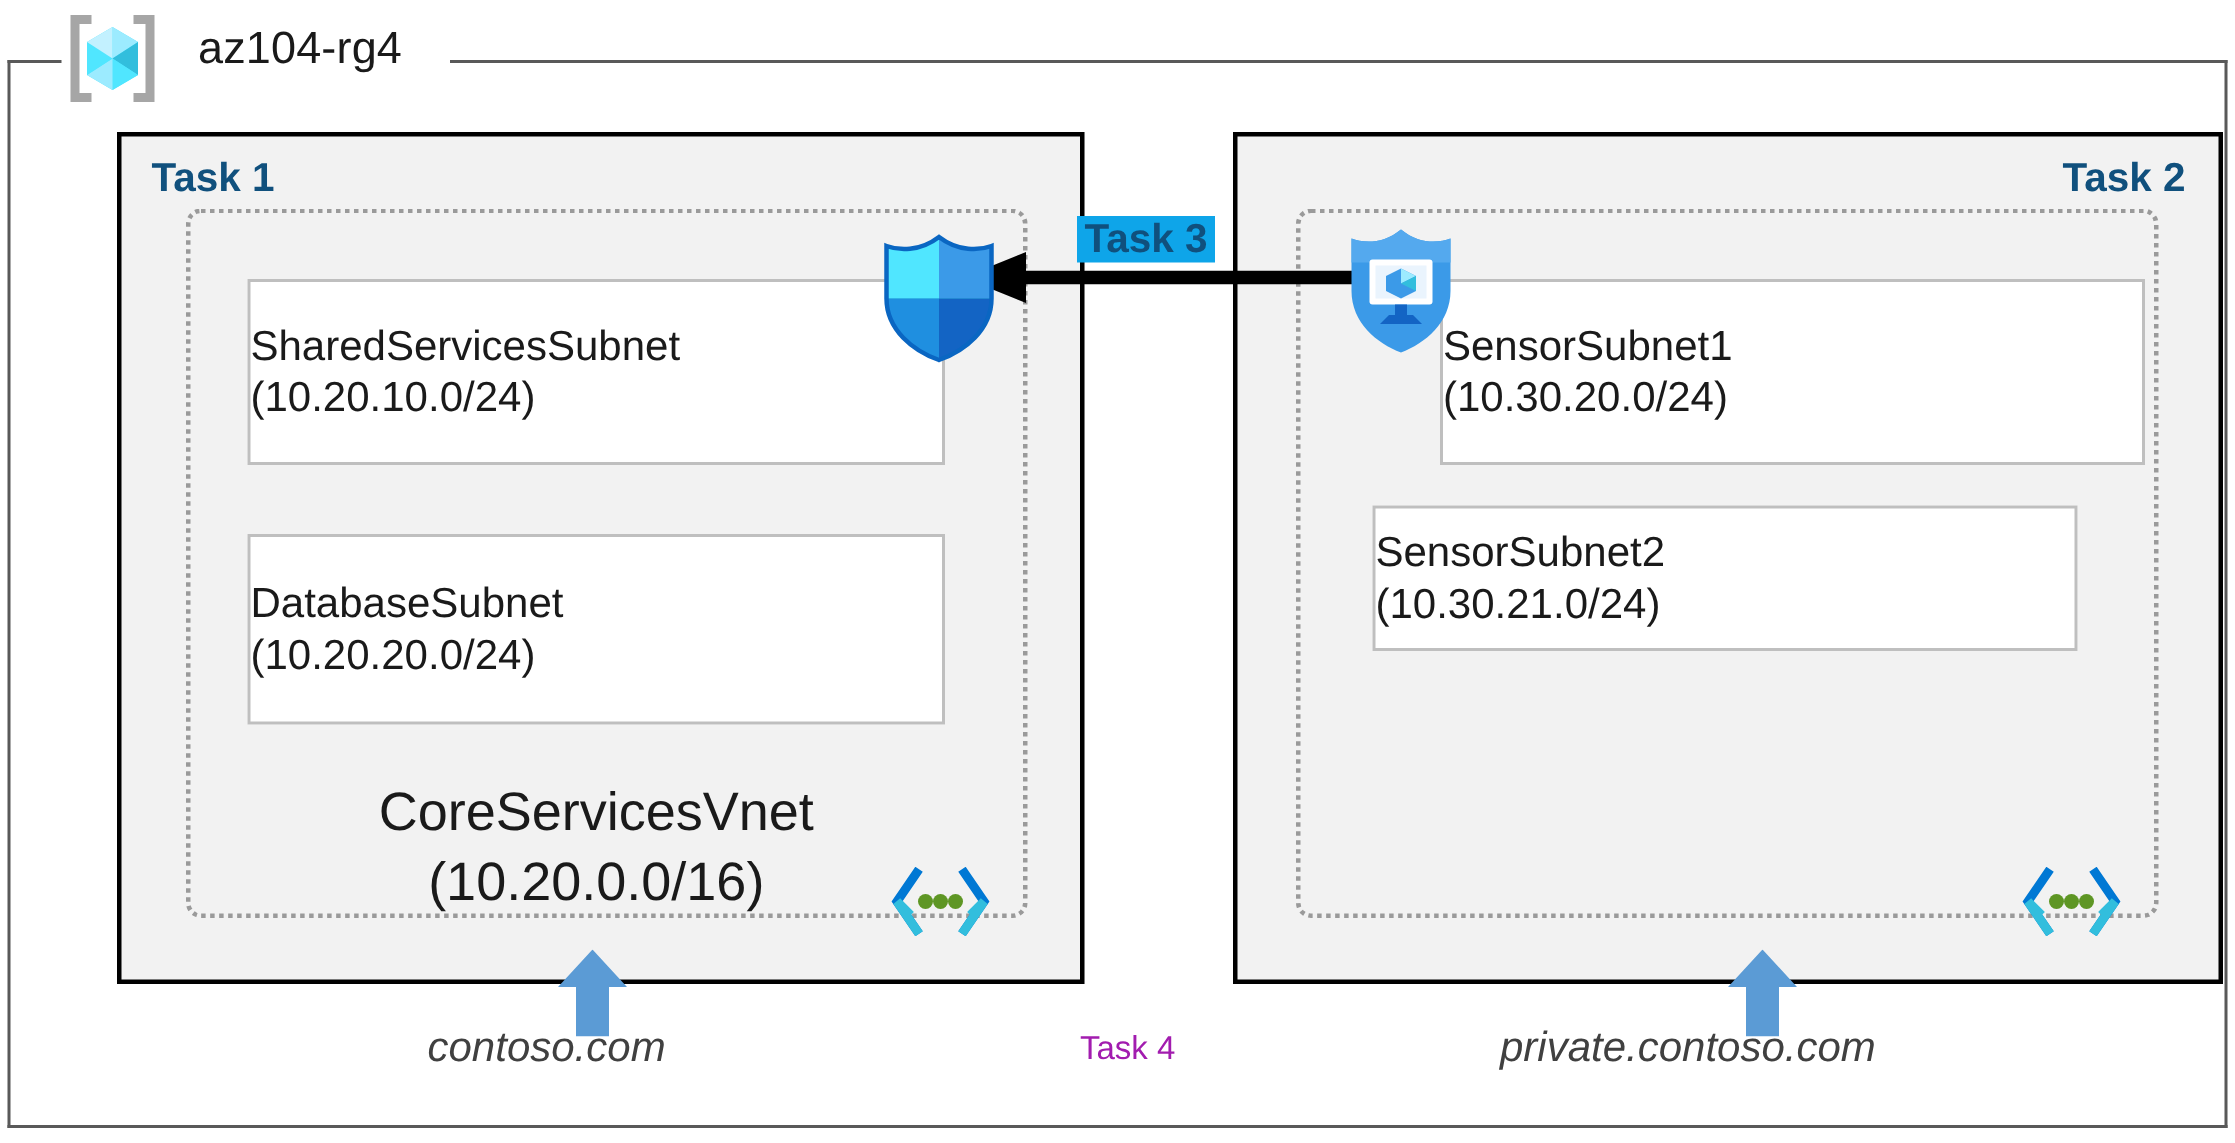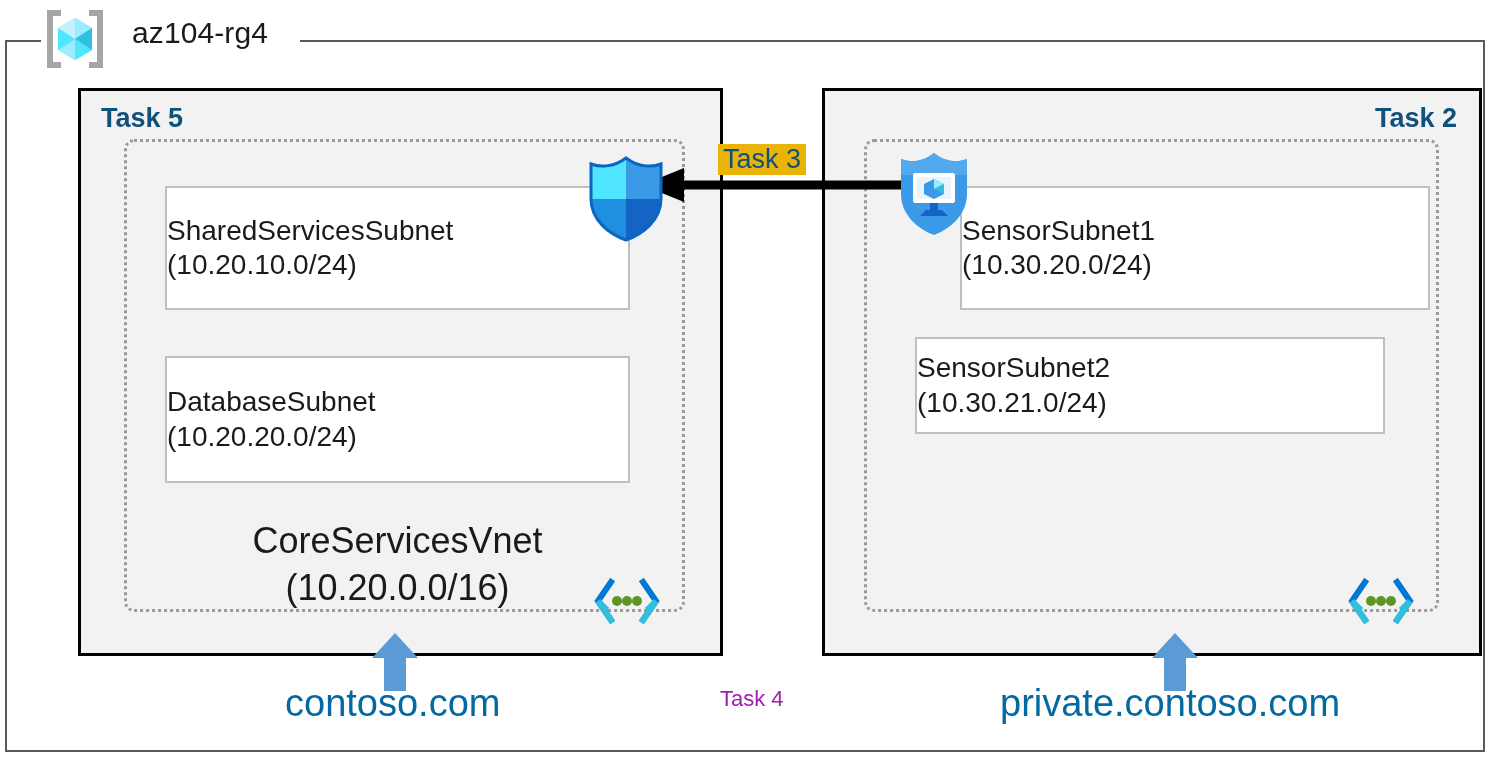--- a/index.html
+++ b/index.html
@@ -83,37 +83,37 @@
   #vnet2-icon { left: 1348px; top: 578px; }
 
   
   #nsg-shield { position: absolute; left: 585px; top: 155px; width: 82px; height: 88px; }
   #vm-shield  { position: absolute; left: 896px; top: 150px; width: 76px; height: 88px; }
 
   
   #task3-arrow { position: absolute; left: 640px; top: 165px; width: 275px; height: 40px; }
   #task3-title {
     position: absolute; left: 718px; top: 144px;
-    font-size: 27px; font-weight: normal; color: #10507d;
-    background: #eab308; padding: 0 5px; white-space: nowrap;
+    font-size: 27px; font-weight: bold; color: #10507d;
+    background: #0ea5e9; padding: 0 5px; white-space: nowrap;
   }
 
   
   #task4-title {
     position: absolute; left: 720px; top: 686px;
     font-size: 22px; font-weight: normal; color: #a21caf; white-space: nowrap;
   }
 
   
   .up-arrow { position: absolute; width: 46px; height: 58px; }
   #dns1-arrow { left: 372px;  top: 633px; }
   #dns2-arrow { left: 1152px; top: 633px; }
 
   .domain-label {
-    position: absolute; font-size: 38px; color: #0369a1; white-space: nowrap;
+    position: absolute; font-size: 28px; color: #404040; white-space: nowrap; font-style: italic;
   }
   #dns1-label { left: 285px;  top: 682px; }
   #dns2-label { left: 1000px; top: 682px; }
 </style>
 </head>
 <body>
 
 <div id="canvas">
 
   <div class="rg-frame-left"></div>
@@ -131,21 +131,21 @@
       <polygon points="31,31 48,20 48,42" fill="#32bedd"></polygon>
       <polygon points="31,31 48,42 31,52" fill="#50e6ff"></polygon>
       <polygon points="31,31 31,52 14,42" fill="#9cebff"></polygon>
       <polygon points="31,31 14,42 14,20" fill="#50e6ff"></polygon>
       <polygon points="31,31 14,20 31,10" fill="#c3f1ff"></polygon>
     </svg>
   </div>
   <div class="rg-label">az104-rg4</div>
 
   <div class="task-panel" id="task1-panel">
-    <div class="task-title" id="task1-title">Task 5</div>
+    <div class="task-title" id="task1-title">Task 1</div>
   </div>
 
   <div class="vnet-box" id="vnet1-box"></div>
 
   <div class="subnet-box" id="subnet-1a">
     <div class="subnet-name">SharedServicesSubnet</div>
     <div class="subnet-cidr">(10.20.10.0/24)</div>
   </div>
 
   <div class="subnet-box" id="subnet-1b">

